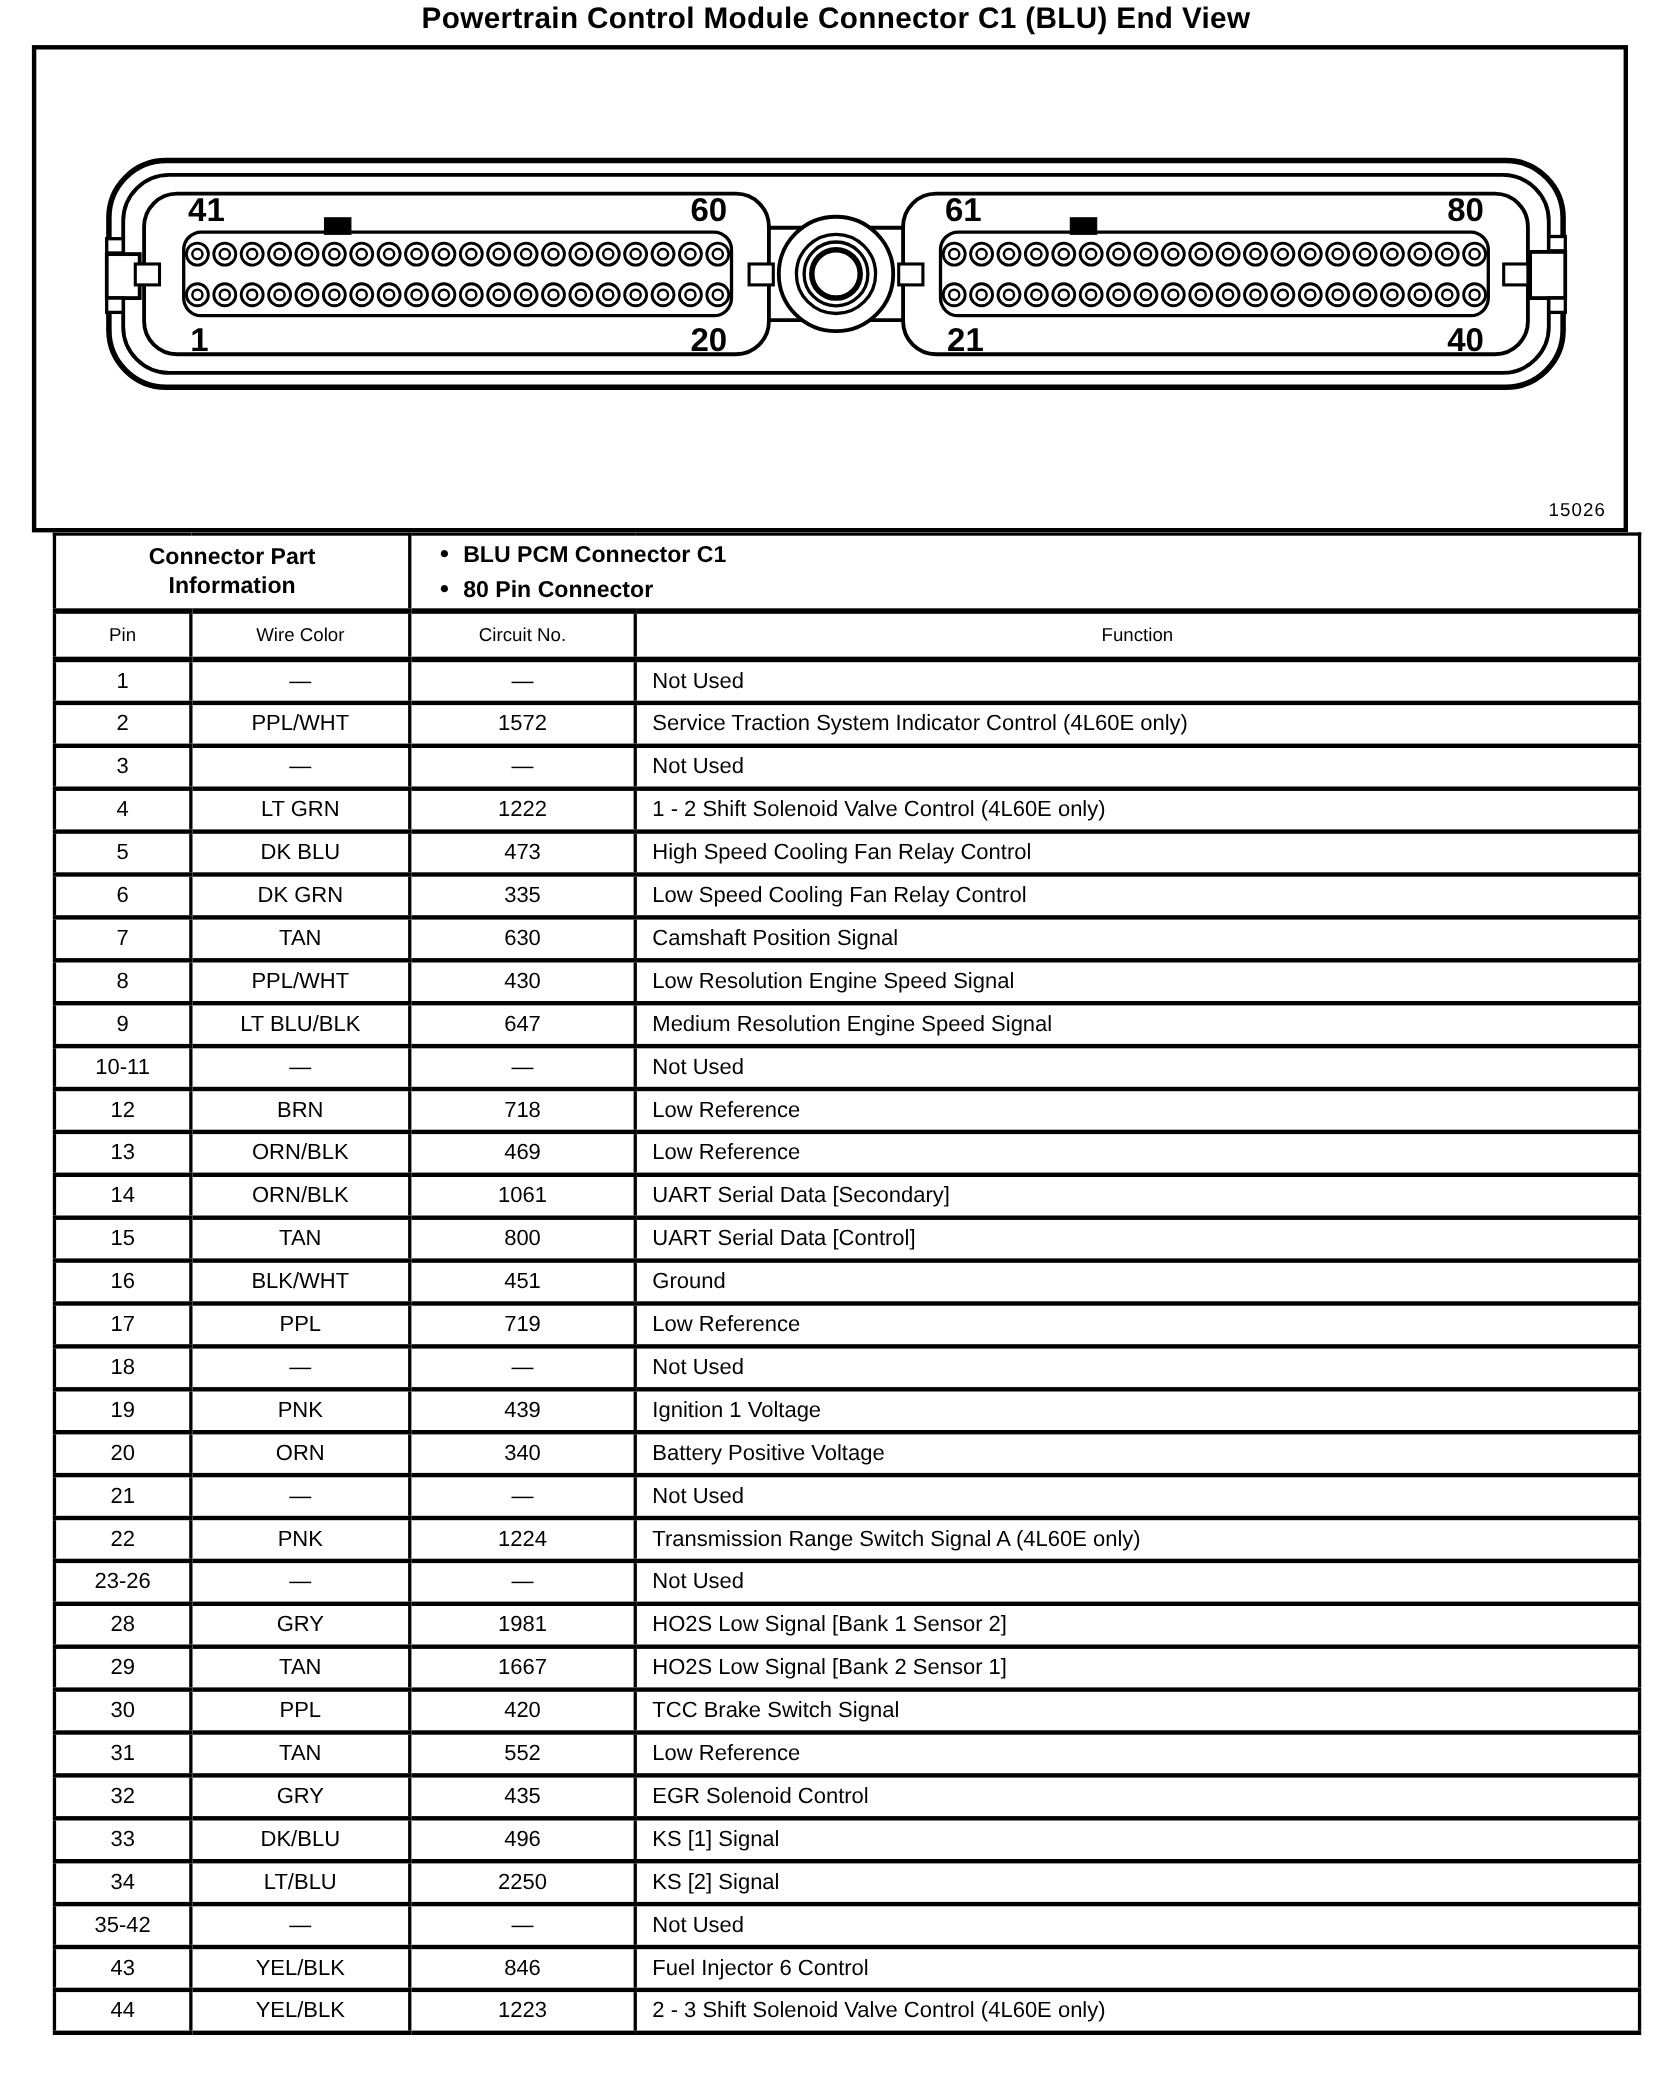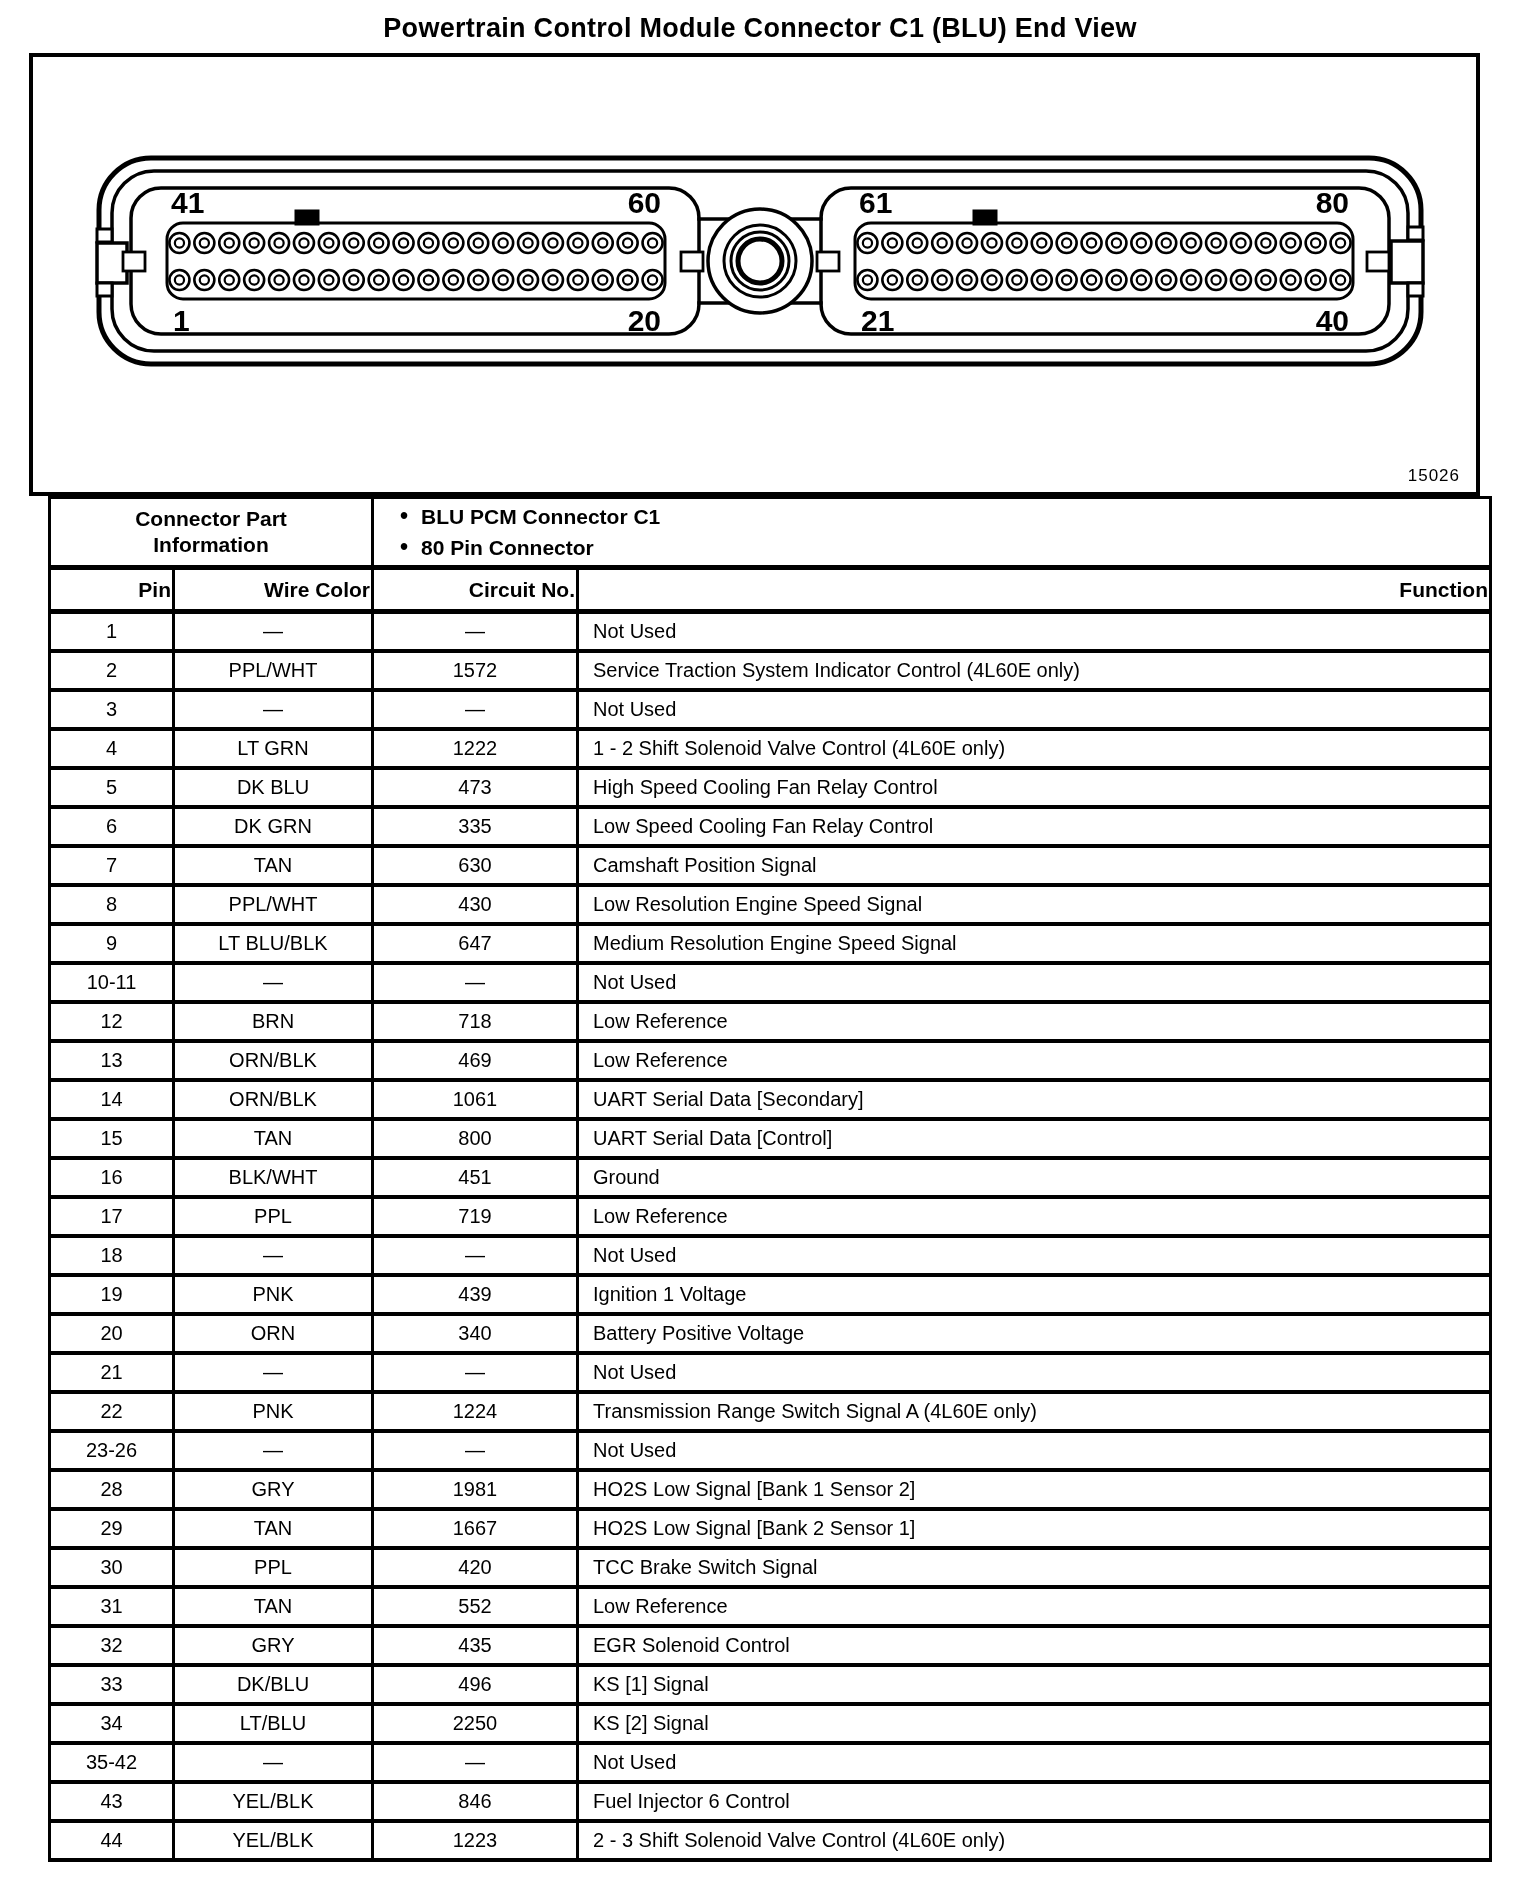--- a/index.html
+++ b/index.html
@@ -3,21 +3,21 @@
 <meta charset="utf-8">
 <style>
   html,body{margin:0;padding:0;background:#fff;}
   body{
     width:1520px;height:1888px;position:relative;
     font-family:"Liberation Sans",sans-serif;color:#000;
     -webkit-font-smoothing:antialiased;
   }
   .page-title{
     text-align:center;font-weight:bold;font-size:27px;
-    padding-top:13px;letter-spacing:.3px;
+    padding-top:1px;letter-spacing:.3px;
   }
   .figure-box{
     position:relative;box-sizing:border-box;
     margin:9px 0 0 29px;width:1451px;height:443px;
     border:4px solid #000;background:#fff;
   }
   .connector-svg{position:absolute;left:62px;top:94px;}
   .fig-num{position:absolute;right:16px;bottom:6px;font-size:17px;letter-spacing:1px;}
   table.pinout{
     margin-left:48px;width:1444px;border-collapse:collapse;table-layout:fixed;
@@ -30,21 +30,21 @@
   td.info-head{
     height:70px;text-align:center;font-weight:bold;font-size:21px;
     border-bottom-width:5px;
   }
   td.info-head .wrapbox{width:170px;margin:0 auto;line-height:26px;white-space:normal;}
   td.info-bullets{border-bottom-width:5px;padding-left:26px;}
   .bullet-line{font-weight:bold;font-size:21px;line-height:31px;white-space:nowrap;}
   .bullet-line::before{content:"•";font-size:23px;margin-right:13px;}
   
   tr.colhead th{
-    height:44px;font-size:21px;font-weight:bold;text-align:right;
+    height:44px;font-size:17px;font-weight:normal;text-align:center;
     border-bottom-width:5px;border-top-width:5px;
   }
   
   tr.data-row td{
     height:33px;font-size:20px;border-top-width:4px;border-bottom-width:4px;
     text-align:center;vertical-align:middle;line-height:33px;
   }
   tr.data-row td.c3{text-align:left;padding-left:14px;}
 </style>
 </head>

